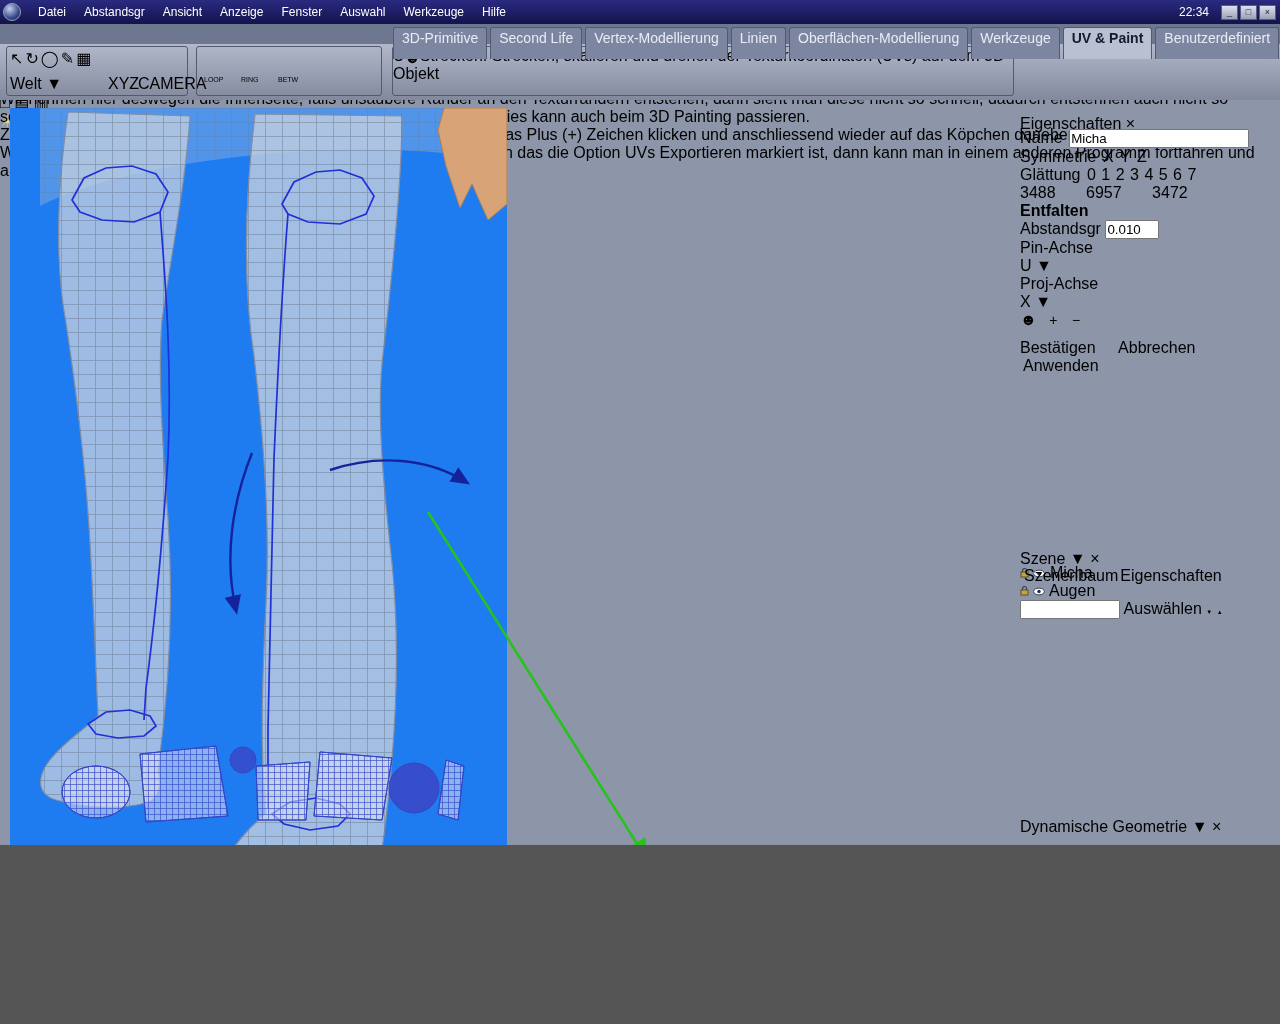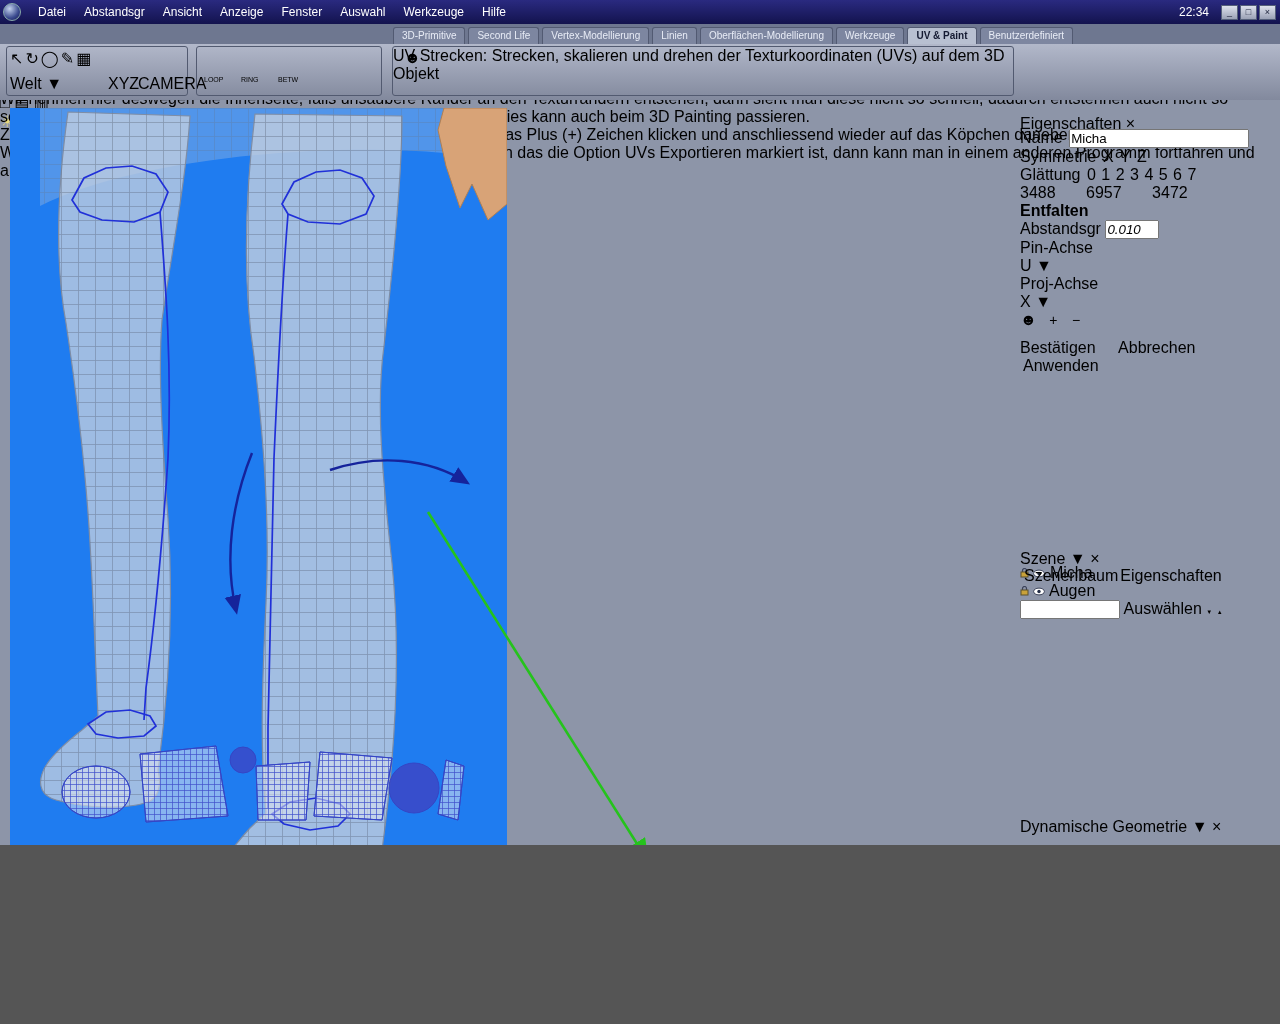--- a/index.html
+++ b/index.html
@@ -11,21 +11,21 @@
   .menubar{left:0;top:0;width:1280px;height:24px;background:linear-gradient(#2a2a80,#13134e);display:flex;align-items:center;color:#fff;font-size:12px;z-index:50}
   .logo{width:18px;height:18px;border-radius:50%;background:radial-gradient(circle at 35% 30%,#c4d2ee,#3a4a8e 60%,#141450);border:1px solid #8aa;margin:0 8px 0 3px}
   .menu-item{padding:0 9px;cursor:default}
   .clock{margin-left:auto;padding-right:12px}
   .winbtns{display:flex;gap:2px;padding-right:4px}
   .winbtn{width:17px;height:15px;background:linear-gradient(#dde1ec,#9aa1b5);border:1px solid #55607a;color:#1a2038;font-size:9px;display:flex;align-items:center;justify-content:center;line-height:1}
 
   
   .tabrow{left:0;top:24px;width:1280px;height:20px;background:#6e7790;z-index:49}
   .tabs{position:absolute;left:393px;top:3px;display:flex;gap:3px}
-  .tab{background:#7d86a0;border:1px solid #525a72;border-bottom:none;color:#e8ecf6;font-size:10px;padding:2px 8px 3px;border-radius:3px 3px 0 0;white-space:nowrap}
+  .tab{background:#7d86a0;border:1px solid #525a72;border-bottom:none;color:#e8ecf6;font-size:14px;padding:2px 8px 13px;border-radius:3px 3px 0 0;white-space:nowrap}
   .tab.active{background:#b8c0d1;color:#141a32;font-weight:bold}
 
   
   .toolbar{left:0;top:44px;width:1280px;height:56px;background:linear-gradient(#b2b8ca,#82899d);z-index:48}
   .tgroup{position:absolute;border:1px solid #525a70;border-radius:3px;background:linear-gradient(#aab0c4,#8particular}
   .tgroup{background:linear-gradient(#adb3c6,#878ea2);box-shadow:inset 0 1px 0 #cfd4e2}
   .tbtn{width:22px;height:20px;background:linear-gradient(#9ba3b8,#767d91);border:1px solid #525970;color:#eef2fc;font-size:12px;display:flex;align-items:center;justify-content:center;border-radius:2px}
   .tbtn.pressed{background:linear-gradient(#51608a,#6b7aa4);border-color:#27304a;box-shadow:inset 1px 1px 3px rgba(0,0,0,.55);color:#fff}
   .smallbtn{height:15px;background:linear-gradient(#c8cfde,#98a0b5);border:1px solid #4c546a;color:#13203c;font-size:8px;font-weight:bold;display:flex;align-items:center;justify-content:center;border-radius:2px}
   .dd{background:#fff;border:1px solid #4c546a;height:15px;font-size:10px;display:flex;align-items:center;padding-left:4px;color:#101830}
@@ -362,21 +362,21 @@
       <span class="plabel">6957</span>
       <span class="miniball" style="margin-left:26px"></span>
       <span class="plabel">3472</span>
     </div>
     <div class="prow" style="top:84px">
       <span class="diamond"></span>
       <span class="plabel" style="font-weight:bold">Entfalten</span>
     </div>
     <div class="prow" style="top:127px">
       <span class="plabel" style="width:62px">Abstandsgr</span>
-      <input class="pfield" style="width: 54px; font-style: italic;" value="0.010">
+      <input class="pfield" style="width: 54px;" value="0.010">
     </div>
     <div class="prow" style="top:163px">
       <span class="plabel" style="width:62px">Pin-Achse</span>
       <div class="pdd" style="width:76px">
         <span>U</span>
         <span class="dda">▼</span>
       </div>
     </div>
     <div class="prow" style="top:145px">
       <span class="plabel" style="width:62px">Proj-Achse</span>

